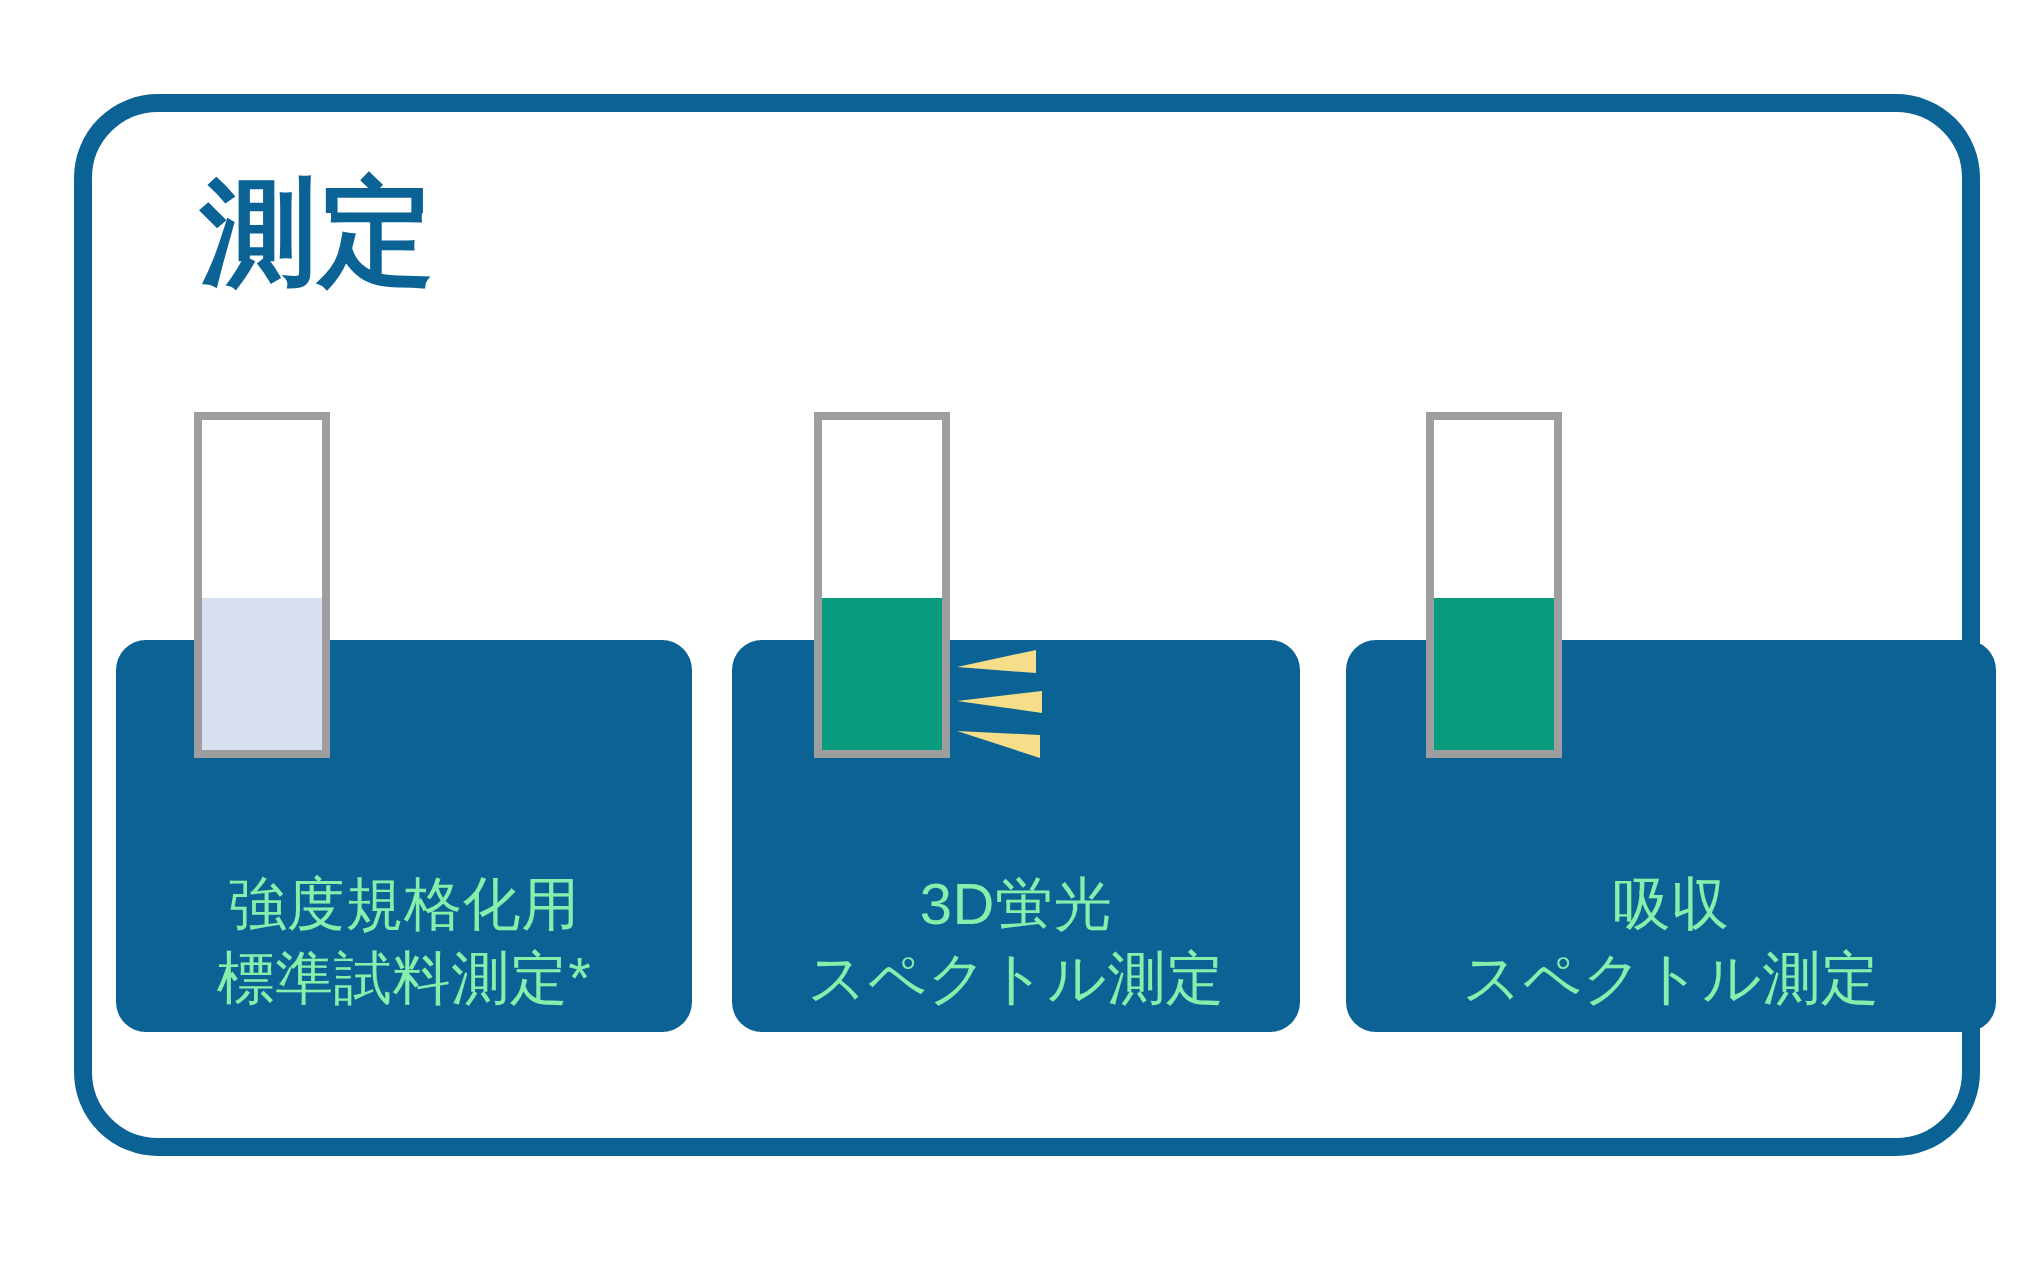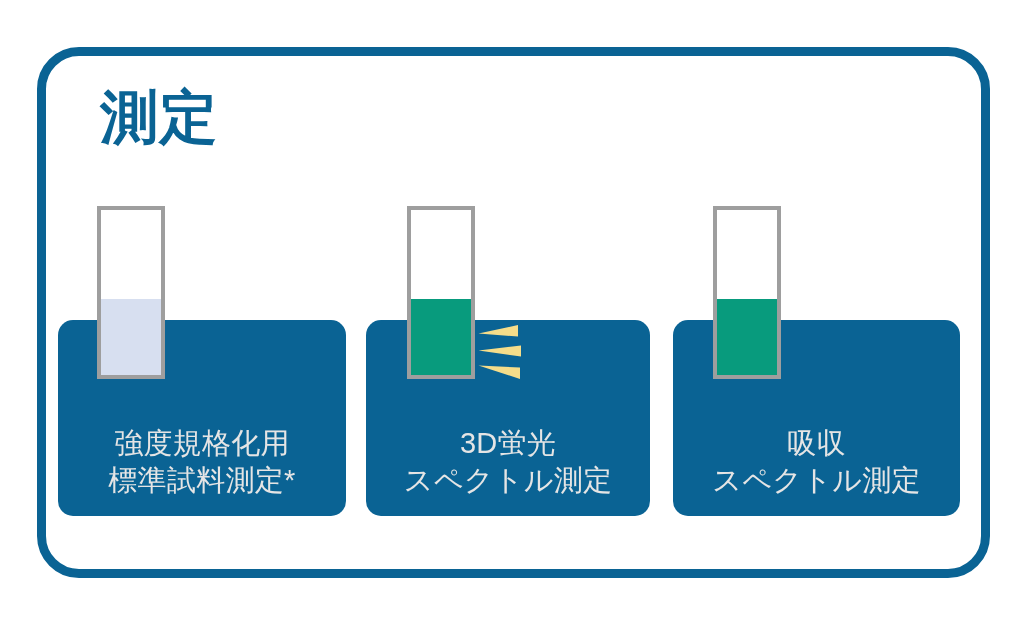--- a/index.html
+++ b/index.html
@@ -61,29 +61,29 @@
 
   .card {
     position: absolute;
     top: 320px;
     height: 196px;
     background: #0a6394;
     border-radius: 15px;
   }
   .card.c0 { left: 58px;  width: 288px; }
   .card.c1 { left: 366px; width: 284px; }
-  .card.c2 { left: 673px; width: 287px; }
+  .card.c2 { left: 673px; width: 287px; padding-left: 38px; }
 
   .card-label {
     position: absolute;
     left: 0;
     right: 0;
-    bottom: 17px;
+    bottom: 7px;
     text-align: center;
-    color: #e5e5e5;
+    color: #86efac;
     font-size: 29px;
     line-height: 1.28;
     font-weight: normal;
     white-space: pre-line;
     letter-spacing: 0.01em;
   }
 
   
   .cuvette {
     position: absolute;

